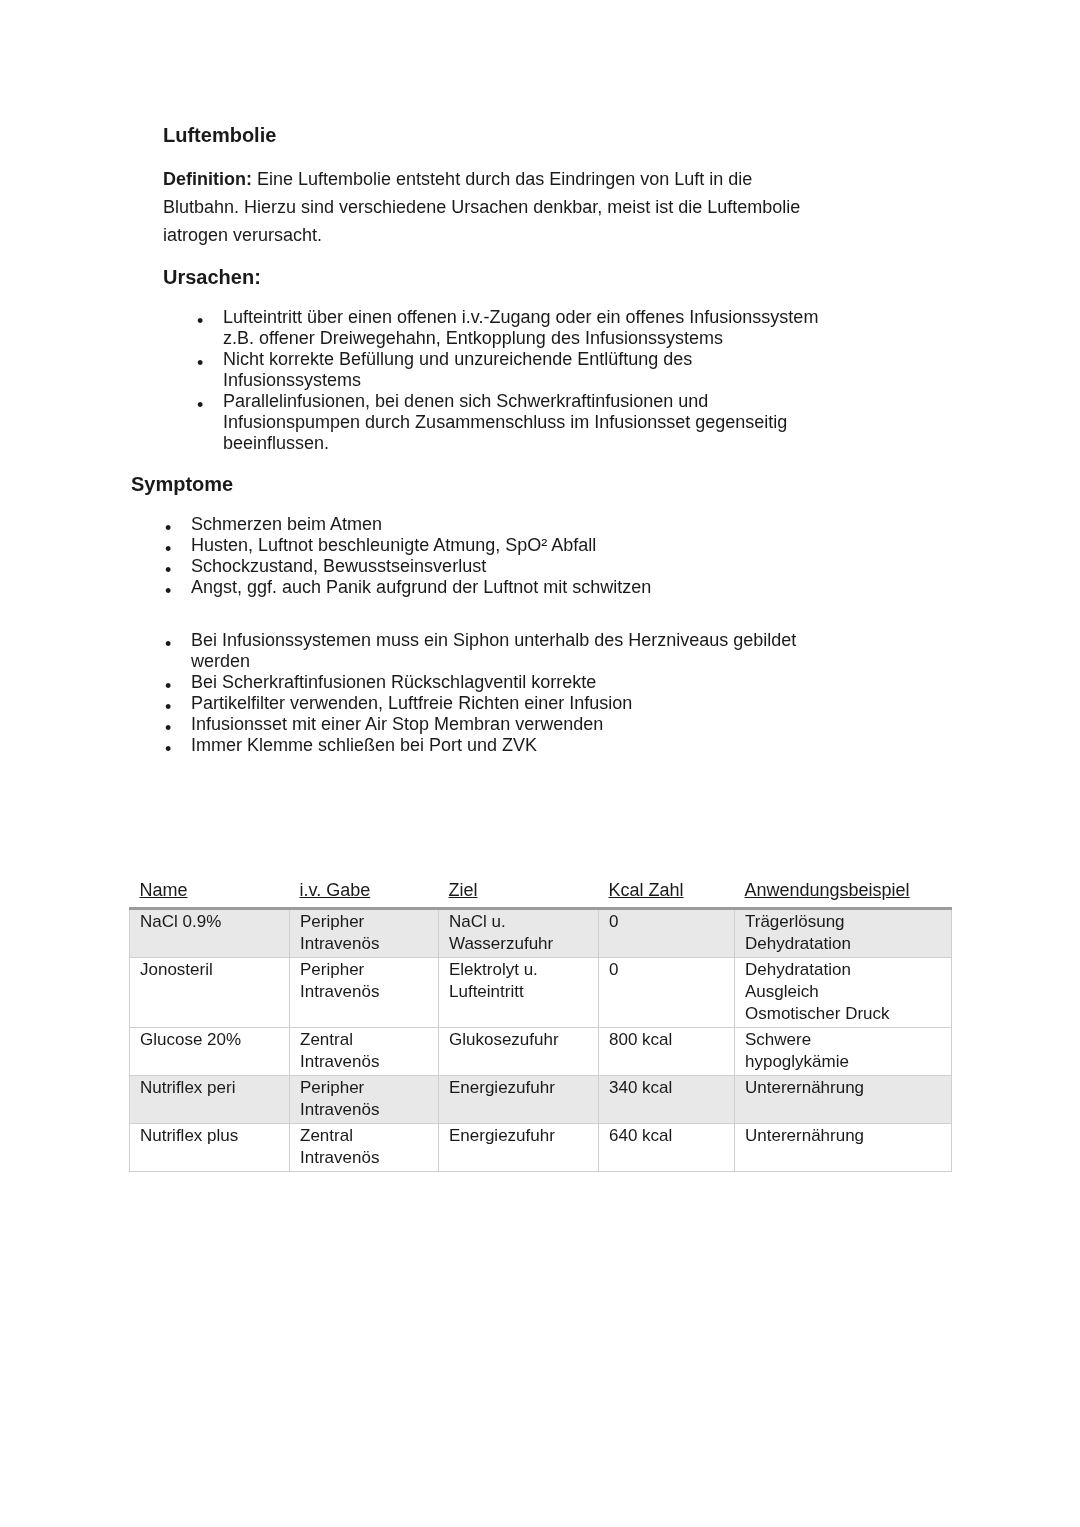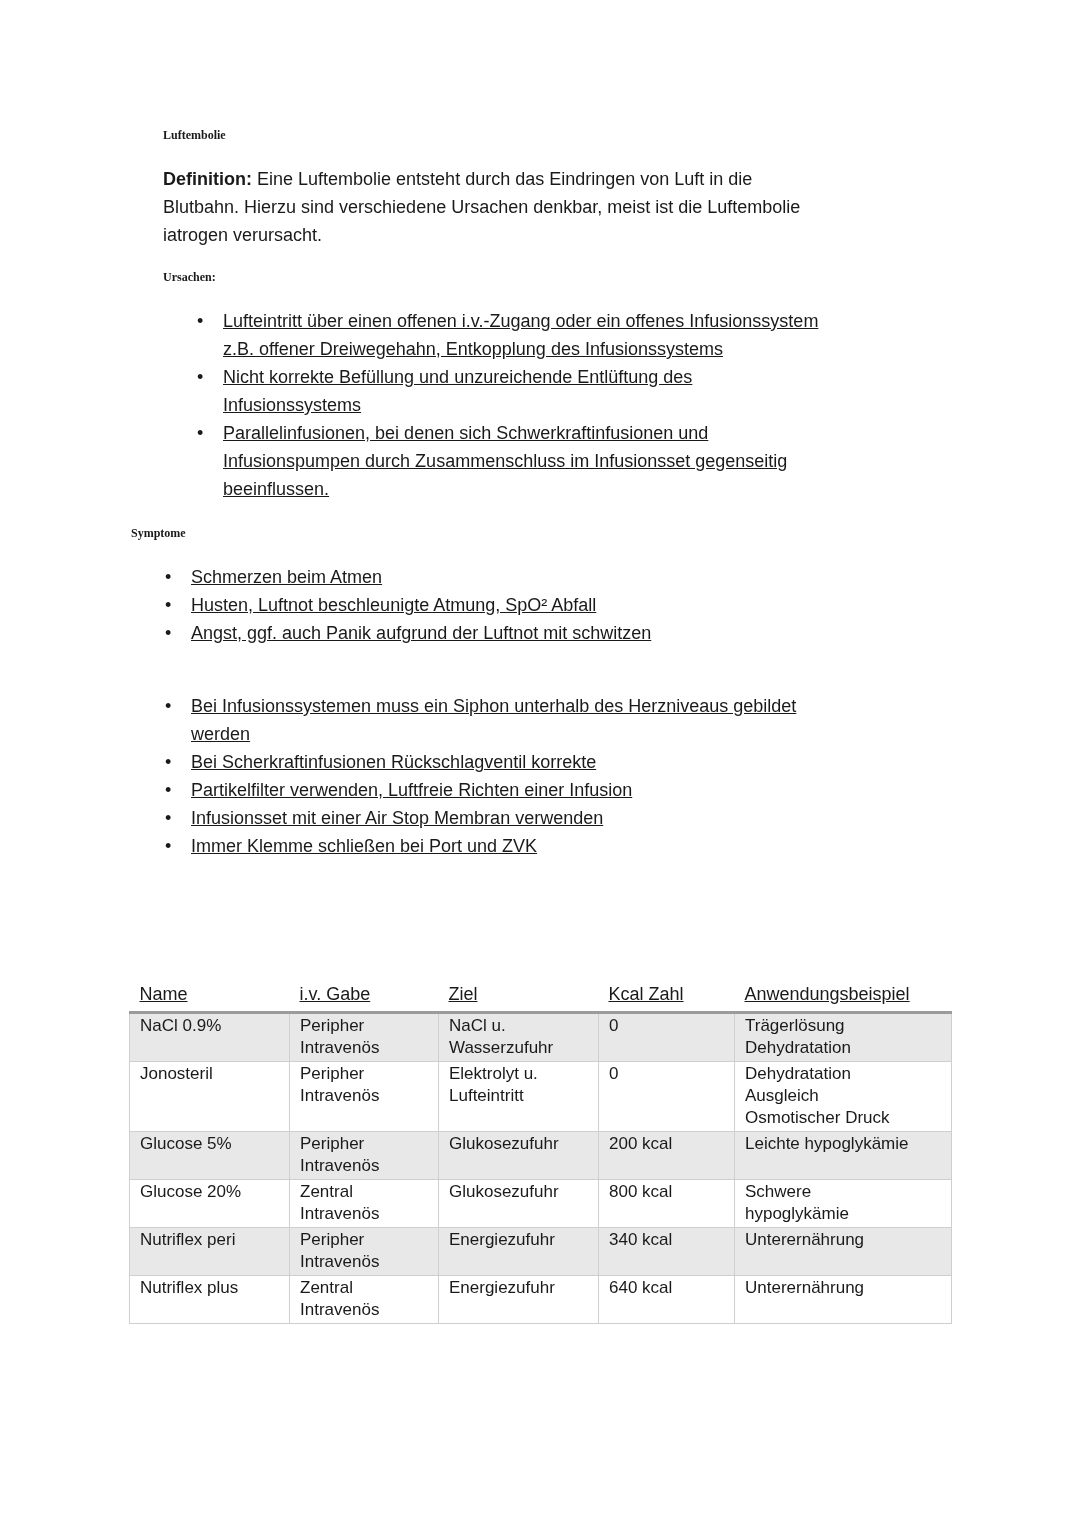--- a/index.html
+++ b/index.html
@@ -14,34 +14,34 @@
   .page{
     width:1080px;height:1527px;overflow:hidden;
     background:var(--page-bg);
     color:var(--text);
     font-family:"Liberation Sans", sans-serif;
     font-size:18px;line-height:28px;
     padding:121px 129px 0 131px;
   }
   .indented{margin-left:32px;}
   .title, .heading{
-    font-size:12px;font-weight:700;line-height:28px;margin:0 0 16px 0;font-family:Liberation Serif, serif;
+    font-size:20px;font-weight:700;line-height:28px;margin:0 0 16px 0;
   }
   .para{margin:0 0 14px 0;white-space:pre-line;}
   .para strong{font-weight:700;}
   ul.bullets{list-style:none;margin:0 0 16px 0;padding:0 0 0 60px;}
   ul.bullets li{
-    position:relative;white-space:pre-line;line-height:28px;margin:0;padding:0;text-decoration:underline;
+    position:relative;white-space:pre-line;line-height:21px;margin:0;padding:0;
   }
   ul.bullets li::before{
     content:"\2022";
     position:absolute;left:-26px;top:0;
     font-size:18px;line-height:28px;
   }
-  ul.symptome-list{margin-bottom:45px;}
+  ul.symptome-list{margin-bottom:32px;}
   ul.praevention-list{margin-bottom:123px;margin-top:27px;}
   table.infusion{
     border-collapse:collapse;table-layout:fixed;width:822px;margin-left:-2px;
   }
   table.infusion th{
     font-weight:400;text-align:left;
     font-size:18px;line-height:23px;
     padding:0 8px 5px 10px;
     border:none;border-bottom:3px solid var(--header-underline);text-decoration:underline;
   }
@@ -76,20 +76,21 @@
 Infusionspumpen durch Zusammenschluss im Infusionsset gegenseitig
 beeinflussen.</li>
     </ul>
   </section>
 
   <section>
     <h2 class="heading">Symptome</h2>
     <ul class="bullets symptome-list">
       <li>Schmerzen beim Atmen</li>
       <li>Husten, Luftnot beschleunigte Atmung, SpO² Abfall</li>
+      <li>Schockzustand, Bewusstseinsverlust</li>
       <li>Angst, ggf. auch Panik aufgrund der Luftnot mit schwitzen</li>
     </ul>
   </section>
 
   <section>
     <ul class="bullets praevention-list">
       <li>Bei Infusionssystemen muss ein Siphon unterhalb des Herzniveaus gebildet
 werden</li>
       <li>Bei Scherkraftinfusionen Rückschlagventil korrekte</li>
       <li>Partikelfilter verwenden, Luftfreie Richten einer Infusion</li>
@@ -130,28 +131,20 @@
           <td>Jonosteril</td>
           <td>Peripher
 Intravenös</td>
           <td>Elektrolyt u.
 Lufteintritt</td>
           <td>0</td>
           <td>Dehydratation
 Ausgleich
 Osmotischer Druck</td>
         </tr>
-      <tr class="shade">
-          <td>Glucose 5%</td>
-          <td>Peripher
-Intravenös</td>
-          <td>Glukosezufuhr</td>
-          <td>200 kcal</td>
-          <td>Leichte hypoglykämie</td>
-        </tr>
       <tr>
           <td>Glucose 20%</td>
           <td>Zentral
 Intravenös</td>
           <td>Glukosezufuhr</td>
           <td>800 kcal</td>
           <td>Schwere
 hypoglykämie</td>
         </tr>
       <tr class="shade">

